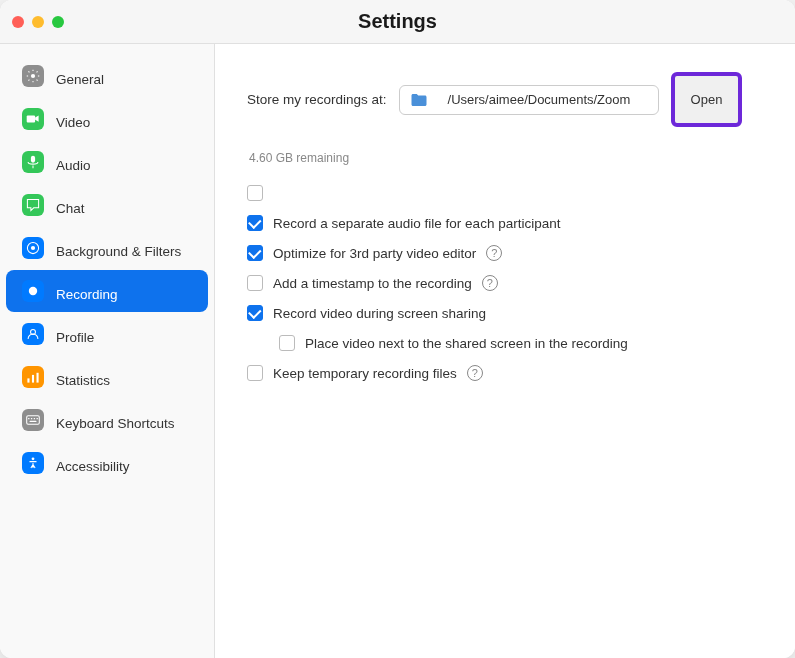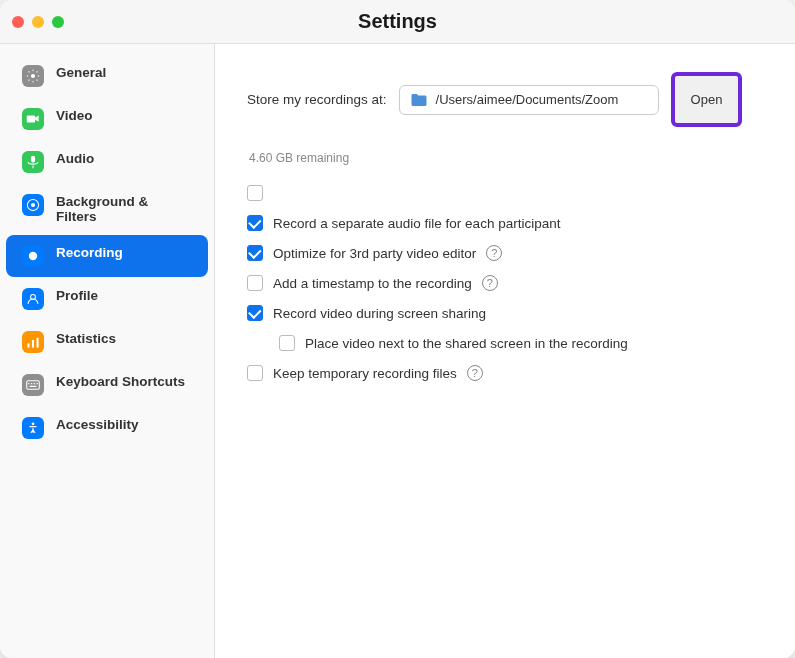--- a/index.html
+++ b/index.html
@@ -59,28 +59,27 @@
     .sidebar {
       width: 215px;
       background: #f9f9f9;
       border-right: 1px solid #e0e0e0;
       padding: 10px 0;
       flex-shrink: 0;
       overflow-y: auto;
     }
     .sidebar-item {
       display: flex;
-      align-items: flex-start;
+      align-items: flex-end;
       padding: 10px 16px;
       cursor: pointer;
       border-radius: 8px;
       margin: 1px 6px;
       color: #333;
       gap: 12px;
-      font-weight: bold;
     }
     .sidebar-item.active {
       background: #0e72ed;
       color: #ffffff;
     }
     .sidebar-item.active .sidebar-label {
       color: #ffffff;
     }
     .sidebar-icon {
       width: 22px;
@@ -116,21 +115,21 @@
       font-size: 13.5px;
       color: #333;
       white-space: nowrap;
     }
     .storage-path {
       display: flex;
       align-items: center;
       border: 1px solid #ccc;
       border-radius: 6px;
       padding: 5px 10px;
-      gap: 8px;
+      gap: 20px;
       font-size: 13px;
       color: #333;
       background: #fff;
       min-width: 260px;
     }
     .folder-icon-svg {
       width: 18px;
       height: 18px;
     }
     .open-btn {
@@ -242,20 +241,28 @@
         <div class="sidebar-item">
           <div class="sidebar-icon" style="background: rgb(52, 199, 89);">
             <svg viewBox="0 0 20 20" width="14" height="14" fill="white">
               <rect x="7" y="1" width="6" height="10" rx="3"></rect>
               <path d="M3 10c0 4 14 4 14 0M10 15v4" stroke="white" stroke-width="1.5" fill="none"></path>
             </svg>
           </div>
           <span class="sidebar-label">Audio</span>
         </div>
         <div class="sidebar-item">
+          <div class="sidebar-icon" style="background: rgb(52, 199, 89);">
+            <svg viewBox="0 0 20 20" width="14" height="14" fill="white">
+              <path d="M2 2h16v12H11l-4 4v-4H2V2z" stroke="white" stroke-width="1.5" fill="none"></path>
+            </svg>
+          </div>
+          <span class="sidebar-label">Chat</span>
+        </div>
+        <div class="sidebar-item">
           <div class="sidebar-icon" style="background: rgb(0, 122, 255);">
             <svg viewBox="0 0 20 20" width="14" height="14" fill="white">
               <circle cx="10" cy="10" r="8" stroke="white" stroke-width="1.5" fill="none"></circle>
               <circle cx="10" cy="10" r="3" fill="white"></circle>
             </svg>
           </div>
           <span class="sidebar-label">Background &amp; Filters</span>
         </div>
         <div class="sidebar-item active">
           <div class="sidebar-icon" style="background: rgb(0, 122, 255);">

